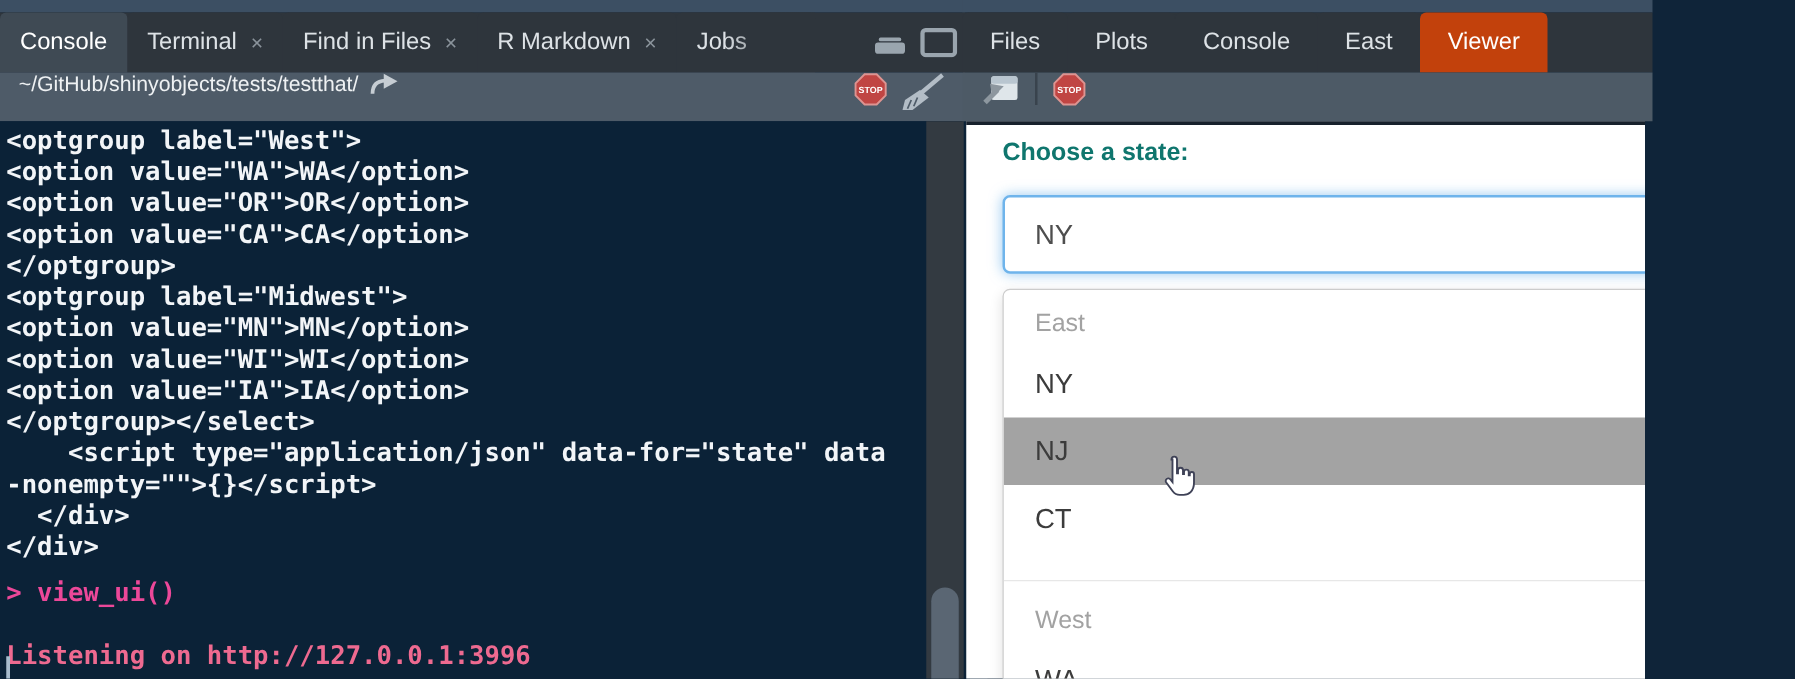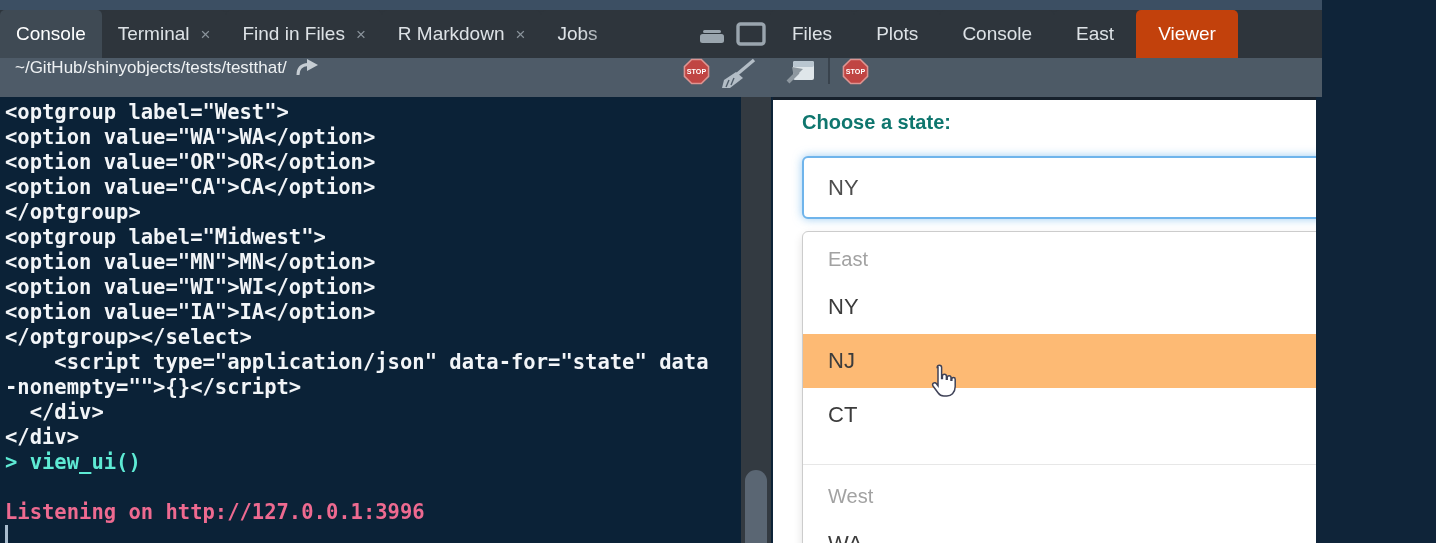--- a/index.html
+++ b/index.html
@@ -27,40 +27,40 @@
   #left-toolbar  { background:#4e5b68; }
   #right-toolbar { background:#4d5a66; }
   .path-label { color:#eef1f3; font-size:17px; margin-left:15px; }
   .toolbar .spacer { flex:1; }
   .tb-sep { width:2px; height:26px; background:#39434d; margin:0 12px; }
 
   
   #console { position:absolute; top:97px; left:0; right:0; bottom:0; background:#0b2237; overflow:hidden; }
   #console-output { padding:3px 0 0 5px; width:736px; overflow:hidden; }
   .console-line { white-space:pre; font-family:"DejaVu Sans Mono",monospace; font-size:20.5px; line-height:25px; height:25px; font-weight:bold; color:#f2f5f8; }
-  .console-line.command { color:#5eead4; }
+  .console-line.command { color:#ec4899;margin-top:12px; }
   .console-line.message { color:#ee6a90; }
   #console-caret { position:absolute; left:5px; top:428px; width:3px; height:21px; background:#a9bccd; }
 
   #console-scrollbar { position:absolute; top:97px; right:1px; width:30px; bottom:0; background:#333a41; }
   #console-scroll-thumb { position:absolute; left:4px; right:4px; bottom:0; height:73px; background:#5a6673; border-radius:11px 11px 0 0; }
 
   #splitter { position:absolute; left:776px; top:97px; width:14px; bottom:0; background:#35495e; }
 
   
   #viewer-content { position:absolute; top:97px; left:3px; right:6px; bottom:0; background:#ffffff; border-top:3px solid #17212c; overflow:hidden; }
   #choose-label { position:absolute; left:29px; top:11px; font-size:20px; font-weight:bold; color:#0f766e; }
 
   #state-select { position:absolute; left:29px; top:56px; width:599px; height:63px; background:#fff; border:2px solid #6fb4eb; border-radius:6px; box-shadow:0 0 10px rgba(102,175,233,0.65); display:flex; align-items:center; padding-left:24px; font-size:22px; color:#4e4e4e; cursor:pointer; }
   #select-caret { position:absolute; right:32px; top:25px; width:0; height:0; border-left:10px solid transparent; border-right:10px solid transparent; border-bottom:12px solid #2d2d2d; }
 
   #state-dropdown { position:absolute; left:29px; top:131px; width:597px; height:520px; background:#fff; border:1px solid #cccccc; border-radius:6px; box-shadow:0 4px 10px rgba(0,0,0,0.12); overflow:hidden; }
   .dd-group-header { padding:16px 0 4px 25px; font-size:20px; color:#a2a2a2; height:48px; }
   .dd-option { height:54px; display:flex; align-items:center; padding-left:25px; font-size:22px; color:#3c3c3c; cursor:pointer; }
-  .dd-option.highlighted { background:#fdba74; }
+  .dd-option.highlighted { background:#a3a3a3; }
   .dd-group-sep { border-top:1px solid #e7e7e7; margin-top:22px; }
   .dd-group-sep .dd-group-header { padding-top:20px; height:52px; }
 
   #dd-scrollbar { position:absolute; right:0; top:0; bottom:0; width:21px; background:#f0f0f0; }
   #dd-scroll-up { position:absolute; left:3px; top:9px; width:0; height:0; border-left:7px solid transparent; border-right:7px solid transparent; border-bottom:10px solid #8f8f8f; }
   #dd-scroll-thumb { position:absolute; left:2px; top:26px; width:17px; height:202px; background:#bdbdbd; border-radius:2px; }
 
   #hand-cursor { position:absolute; left:155px; top:264px; }
 
   svg { display:block; }

